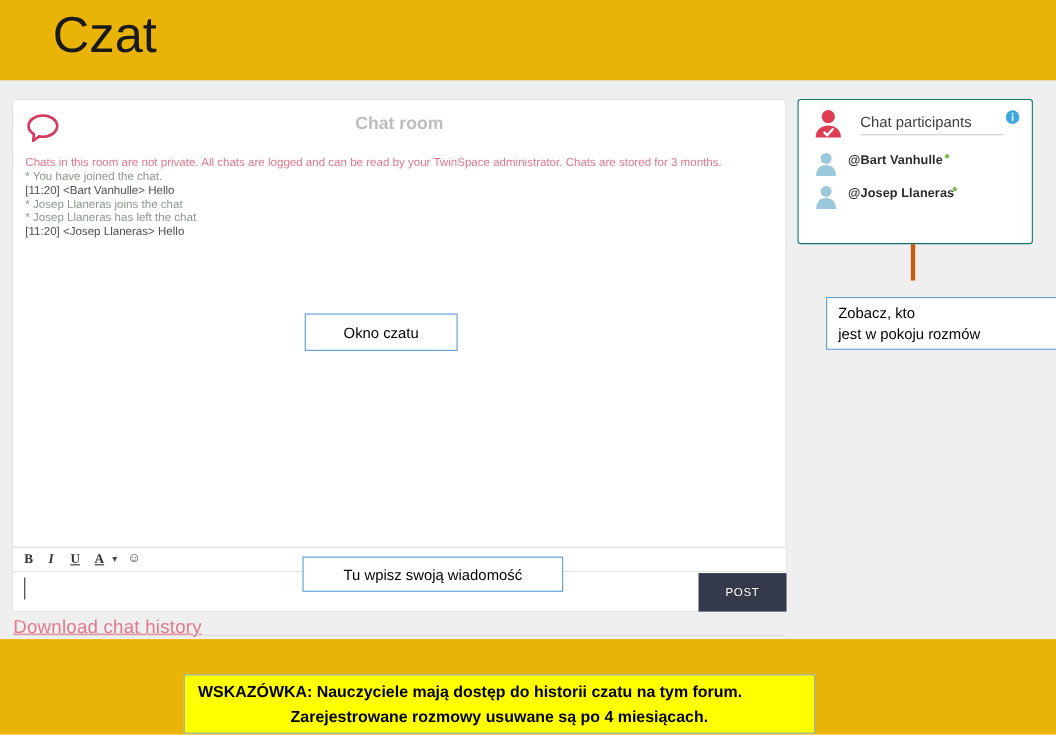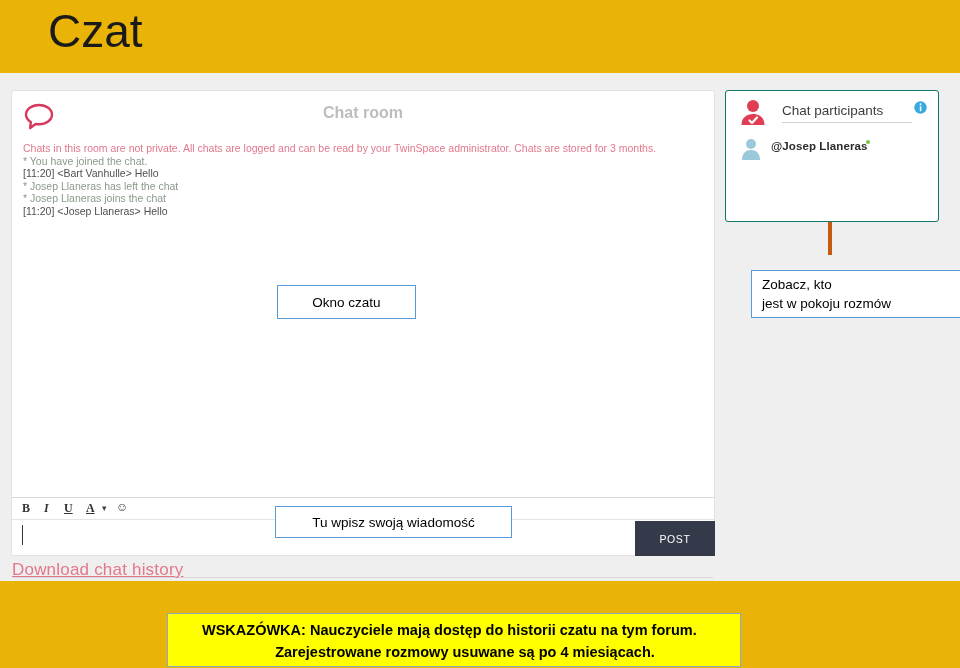--- a/index.html
+++ b/index.html
@@ -154,21 +154,21 @@
 
   
   .tip-box {
     position:absolute; left:167px; top:613px;
     width:574px; height:54px;
     background:#ffff00; border:1px solid #8ea9c1;
     padding:5px 12px 0 12px;
     font-size:14.5px; font-weight:700; color:#000;
     line-height:22px;
   }
-  .tip-box span { display:block;margin-left:22px; }
+  .tip-box span { display:block; }
   .tip-l2 { text-align:center; }
 </style>
 </head>
 <body>
 
 <div id="stage">
 
   <div class="slide-title">Czat</div>
 
   <div class="shot">
@@ -181,22 +181,22 @@
             <path d="M17 6 C9.8 6 4 10.3 4 15.6 C4 18.6 5.9 21.3 8.8 23 L8.2 29 L13.6 25.0 C14.7 25.2 15.8 25.3 17 25.3 C24.2 25.3 30 21 30 15.6 C30 10.3 24.2 6 17 6 Z" fill="none" stroke="#d8385a" stroke-width="2.4" stroke-linejoin="round"></path>
           </svg>
         </div>
         <div class="chat-room-title">Chat room</div>
       </div>
 
       <div class="chat-log">
         <div class="warn">Chats in this room are not private. All chats are logged and can be read by your TwinSpace administrator. Chats are stored for 3 months.</div>
         <div class="sys">* You have joined the chat.</div>
         <div class="msg">[11:20] &lt;Bart Vanhulle&gt; Hello</div>
+        <div class="sys">* Josep Llaneras joins the chat</div>
         <div class="sys">* Josep Llaneras has left the chat</div>
-        <div class="sys">* Josep Llaneras joins the chat</div>
         <div class="msg">[11:20] &lt;Josep Llaneras&gt; Hello</div>
       </div>
 
       <div class="chat-body">
         <div class="chat-scroll-sep"></div>
       </div>
 
       <div class="composer">
         <div class="fmt-bar">
           <span class="fmt-btn fmt-b">B</span>
@@ -226,20 +226,30 @@
         <div class="part-title">Chat participants</div>
         <div class="info-icon">
           <svg width="13" height="13" viewBox="0 0 13 13">
             <circle cx="6.5" cy="6.5" r="6.2" fill="#3aa9dd"></circle>
             <rect x="5.8" y="5.2" width="1.5" height="5" fill="#ffffff"></rect>
             <circle cx="6.55" cy="3.3" r="0.95" fill="#ffffff"></circle>
           </svg>
         </div>
       </div>
 
+      <div class="part-row">
+        <div class="p-ava">
+          <svg width="22" height="24" viewBox="0 0 22 24">
+            <circle cx="11" cy="7" r="5" fill="#9bc8da"></circle>
+            <path d="M2 23 C2 16 6 13 11 13 C16 13 20 16 20 23 Z" fill="#9bc8da"></path>
+          </svg>
+        </div>
+        <div class="p-name">@Bart Vanhulle</div>
+        <div class="p-dot" style="left:133px;"></div>
+      </div>
 
       <div class="part-row">
         <div class="p-ava">
           <svg width="22" height="24" viewBox="0 0 22 24">
             <circle cx="11" cy="7" r="5" fill="#9bc8da"></circle>
             <path d="M2 23 C2 16 6 13 11 13 C16 13 20 16 20 23 Z" fill="#9bc8da"></path>
           </svg>
         </div>
         <div class="p-name">@Josep Llaneras</div>
         <div class="p-dot" style="left:140px;"></div>

